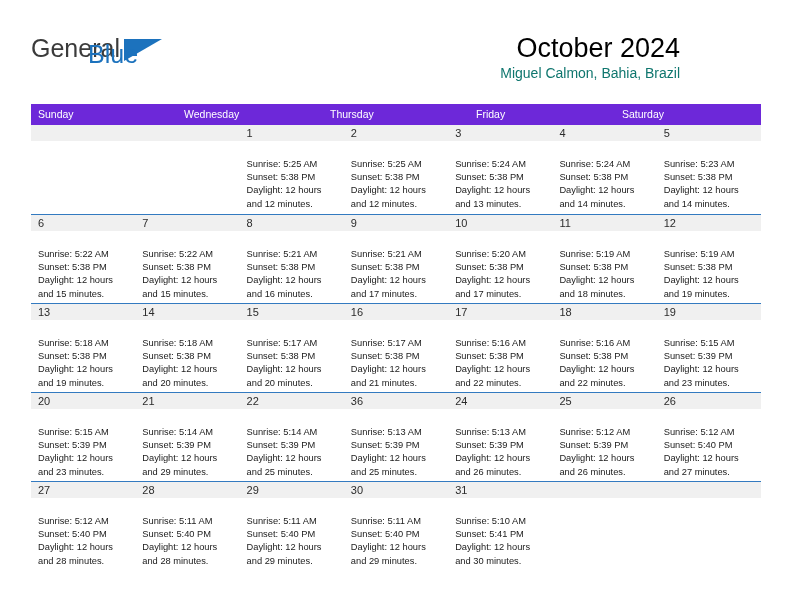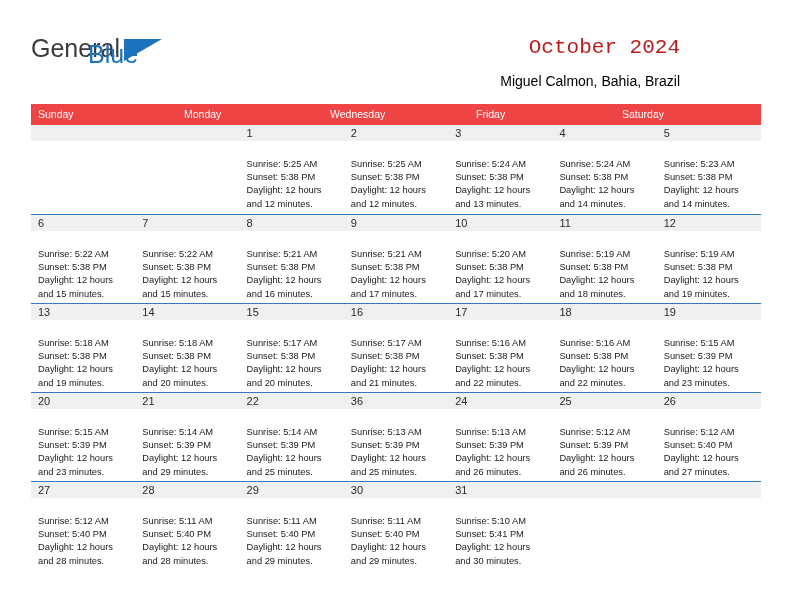--- a/index.html
+++ b/index.html
@@ -66,44 +66,42 @@
     border-top: 0 solid transparent;
   }
 
   .title-block {
     position: absolute;
     right: 36px;
     top: 32px;
     text-align: right;
   }
   .cal-title {
-    font-size: 21px;
-    color: #b91c1c;
+    font-size: 27px;
+    color: #000000;
     line-height: 32px;
     white-space: nowrap;
-    font-family: Liberation Mono, monospace;
   }
   .cal-subtitle {
-    margin-top: 8px;
     font-size: 14px;
-    color: #000000;
+    color: #0f766e;
     line-height: 18px;
     white-space: nowrap;
   }
 
   
   .calendar {
     position: absolute;
     left: 31px;
     top: 104px;
     width: 730px;
   }
   .dow-row {
     display: flex;
-    background: #ef4444;
+    background: #6d28d9;
     height: 21px;
   }
   .dow-cell {
     flex: 1 1 0;
     color: #ffffff;
     font-size: 10.5px;
     line-height: 21px;
     padding-left: 7px;
     box-sizing: border-box;
     white-space: nowrap;
@@ -166,22 +164,22 @@
       <div class="cal-title">October 2024</div>
       <div class="cal-subtitle">Miguel Calmon, Bahia, Brazil</div>
     </div>
 
   </div>
 
   <div class="calendar">
 
     <div class="dow-row">
       <div class="dow-cell">Sunday</div>
-      <div class="dow-cell">Monday</div>
       <div class="dow-cell">Wednesday</div>
+      <div class="dow-cell">Thursday</div>
       <div class="dow-cell">Friday</div>
       <div class="dow-cell">Saturday</div>
     </div>
 
     <div id="weeks-container">
         <div class="week-row first">
           <div class="day-cell empty">
             <div class="day-num-band"></div>
           </div>
           <div class="day-cell empty">

